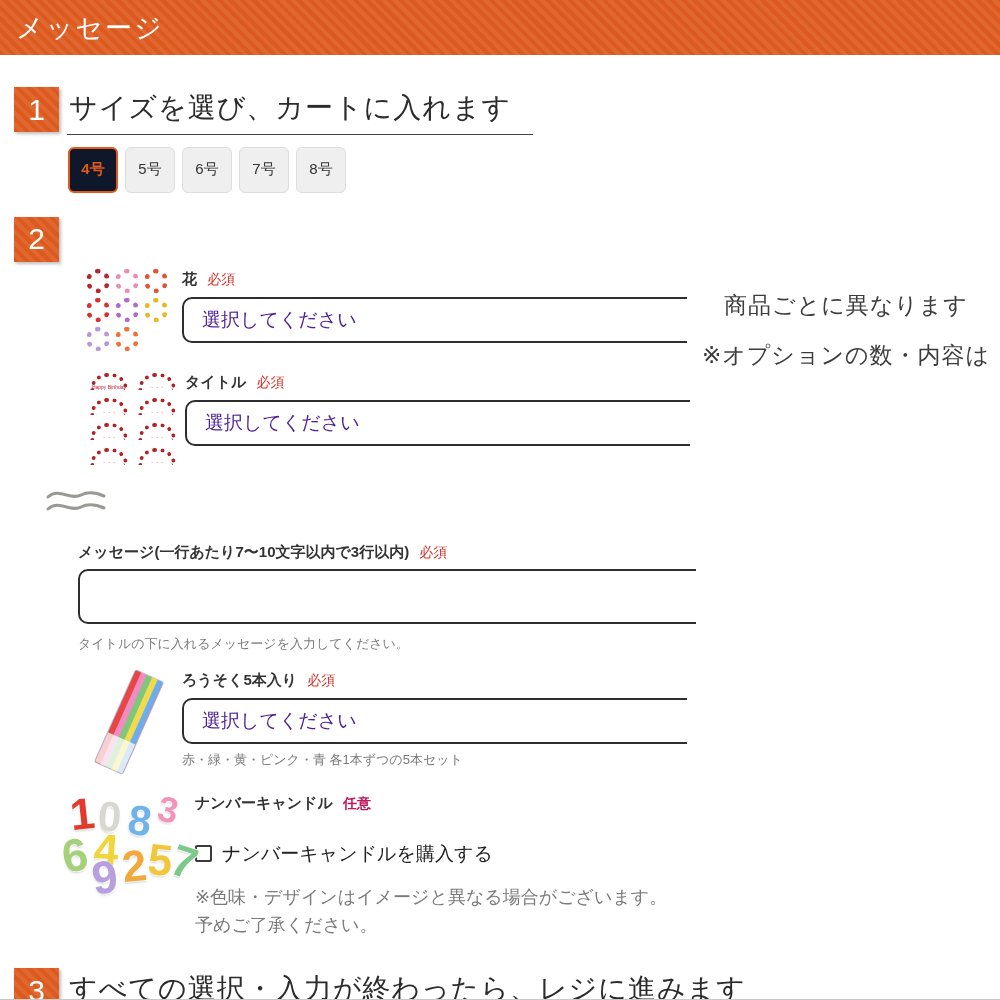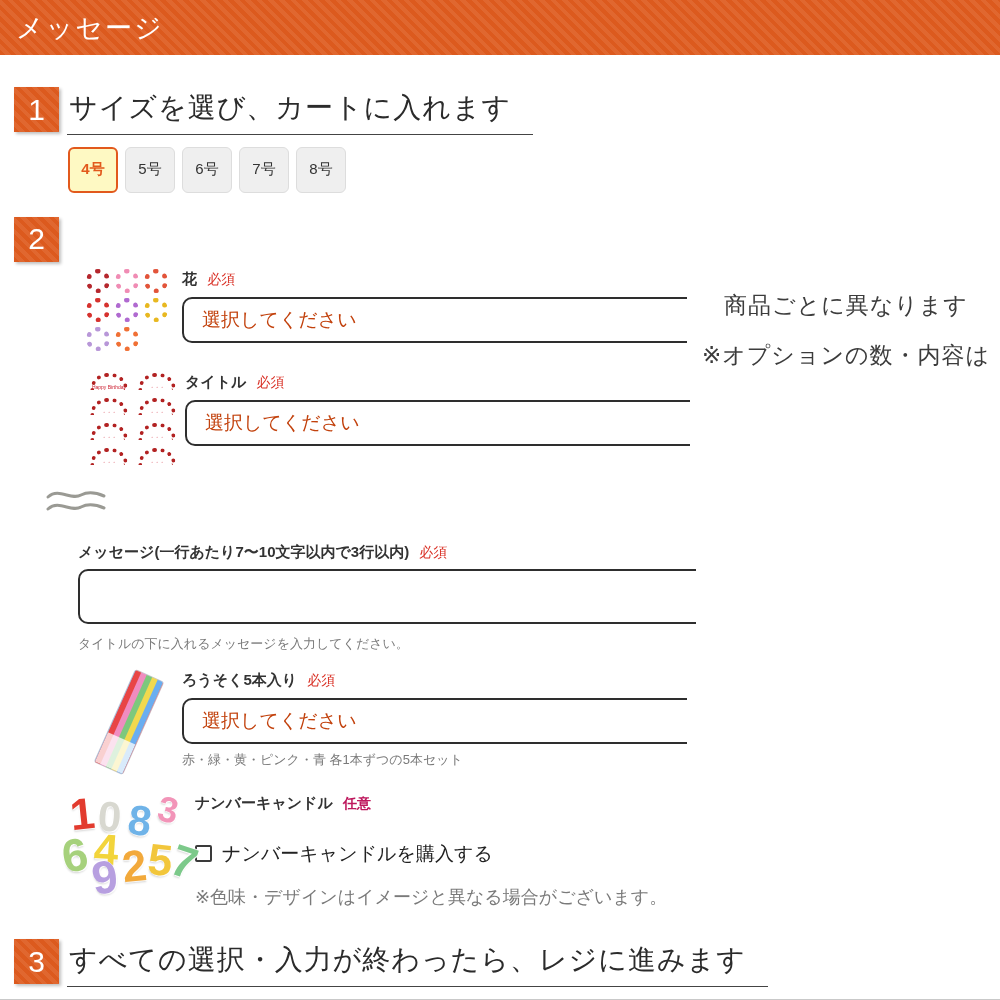--- a/index.html
+++ b/index.html
@@ -12,36 +12,36 @@
 
   
   .step{display:flex;align-items:flex-start;margin-left:14px;}
   .step-badge{width:45px;height:45px;flex:0 0 45px;background:repeating-linear-gradient(45deg,#dc5a1e 0 4px,#e0672f 4px 8px);color:#fff;font-size:30px;display:flex;align-items:center;justify-content:center;box-shadow:2px 2px 3px rgba(0,0,0,.25);}
   .step-head{margin-left:8px;font-size:28px;color:#2b2b2b;letter-spacing:1px;border-bottom:1px solid #444;padding:4px 22px 9px 2px;line-height:1.2;}
   .step1{margin-top:32px;} .step2{margin-top:24px;} .step3{margin-top:28px;}
 
   
   .sizes{margin:12px 0 0 68px;display:flex;gap:7px;}
   .size-btn{width:50px;height:46px;border-radius:6px;border:1px solid #ddd;background:#efefef;color:#333;font-size:15px;display:flex;align-items:center;justify-content:center;cursor:pointer;box-sizing:border-box;font-family:inherit;}
-  .size-btn.selected{background:#fef9c3;border:2px solid #e2591c;color:#e2591c;font-weight:bold;}
+  .size-btn.selected{background:#0f172a;border:2px solid #e2591c;color:#e2591c;font-weight:bold;}
 
   
   .options{position:relative;margin-top:6px;}
   .side-note{position:absolute;top:12px;right:8px;width:292px;text-align:center;font-size:23px;color:#3c3c3c;line-height:50px;letter-spacing:1px;}
 
   .opt-row{display:flex;margin-left:85px;}
   .opt-thumb{flex:0 0 97px;}
   .opt-fields{margin-left:0;}
   .opt-label-row{font-size:15px;margin-top:2px;}
   .opt-label{font-weight:bold;color:#333;}
   .badge-req{color:#d93025;font-size:14px;margin-left:6px;}
   .badge-opt{color:#be185d;font-size:14px;margin-left:6px;font-weight:bold;}
 
   .clip{overflow:hidden;width:505px;margin-top:8px;}
-  .fakeselect{width:545px;height:46px;border:2px solid #2e2e2e;border-radius:10px;box-sizing:border-box;display:flex;align-items:center;padding-left:18px;font-size:19px;color:#c2410c;background:#fff;cursor:pointer;}
+  .fakeselect{width:545px;height:46px;border:2px solid #2e2e2e;border-radius:10px;box-sizing:border-box;display:flex;align-items:center;padding-left:18px;font-size:19px;color:#4c1d95;background:#fff;cursor:pointer;}
   .help{font-size:13px;color:#7a7a7a;margin-top:7px;}
 
   
   .wreath-grid{display:flex;flex-wrap:wrap;width:97px;}
   .wreath{box-sizing:border-box;width:24px;height:24px;border-radius:50%;margin:1px 4px 4px 1px;}
 
   
   .arch-grid{display:flex;flex-wrap:wrap;width:100px;}
   .arch-cell{width:48px;height:24px;position:relative;margin-bottom:1px;}
   .arch{width:38px;height:17px;margin:2px auto 0;border:4px dotted #b22222;border-bottom:none;border-radius:20px 20px 0 0;box-sizing:border-box;}
@@ -227,20 +227,21 @@
         <div class="opt-label-row">
           <span class="opt-label">ナンバーキャンドル</span>
           <span class="badge-opt">任意</span>
         </div>
         <div class="chk-row">
           <span class="chk-box"></span>
           <span>ナンバーキャンドルを購入する</span>
         </div>
         <div class="num-notes">
           <div>※色味・デザインはイメージと異なる場合がございます。</div>
+          <div>予めご了承ください。</div>
         </div>
       </div>
     </div>
 
   </div>
 
   <div class="step step3">
     <div class="step-badge">3</div>
     <div class="step-head">すべての選択・入力が終わったら、レジに進みます</div>
   </div>

